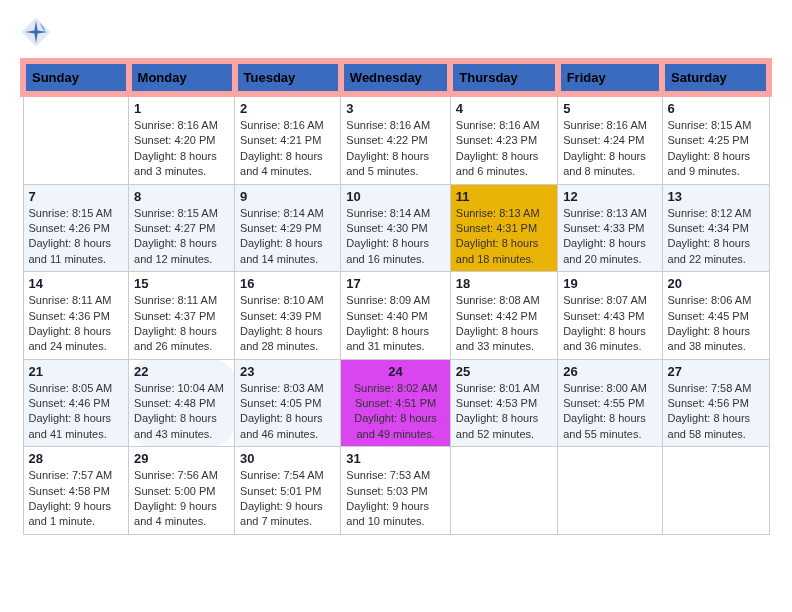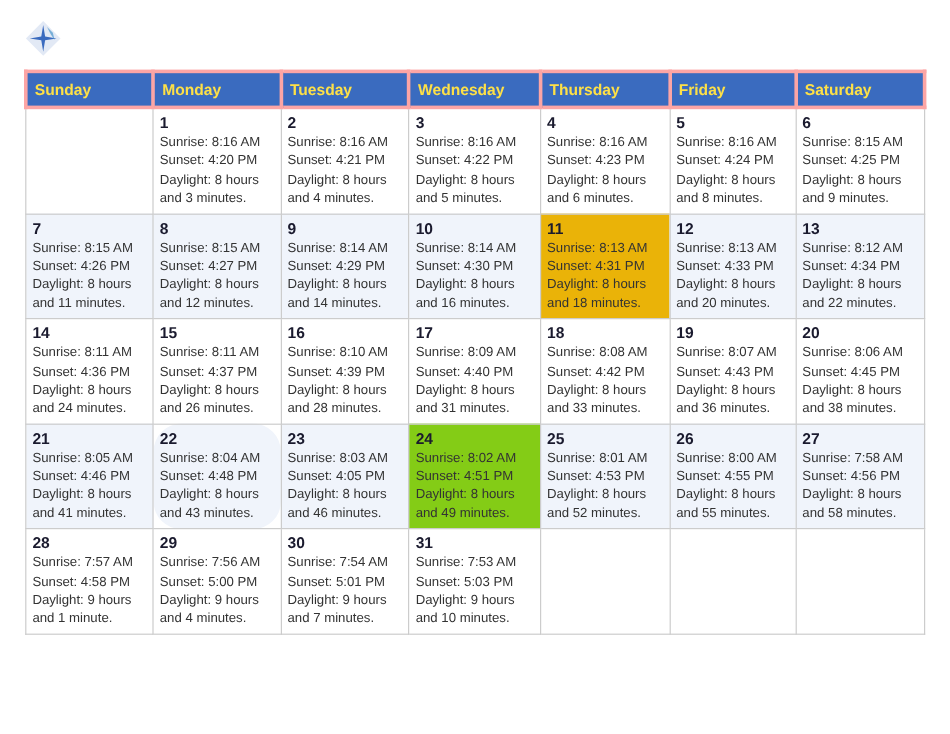--- a/index.html
+++ b/index.html
@@ -52,26 +52,26 @@
       font-size: 15px;
       color: #555;
     }
     .calendar {
       width: 100%;
       border-collapse: collapse;
       font-size: 11px;
     }
     .calendar th {
       background: #3a6bbf;
-      color: #fde047;
+      color: #000000;
       padding: 6px 6px;
       text-align: left;
       font-size: 13px;
       font-weight: bold;
-      border: 3px solid #fca5a5;
+      border: 6px solid #fca5a5;
     }
     .calendar td {
       vertical-align: top;
       border: 1px solid #ccc;
       padding: 4px 5px;
       width: 113px;
       min-height: 80px;
       background: #fff;
     }
     .calendar tr:nth-child(even) td {
@@ -297,34 +297,34 @@
             <div class="day-number">21</div>
             <div class="day-info">
               <div>Sunrise: 8:05 AM</div>
               <div>Sunset: 4:46 PM</div>
               <div>Daylight: 8 hours and 41 minutes.</div>
             </div>
           </td>
           <td style="background: rgb(240, 244, 251); border-radius: 23px;">
             <div class="day-number">22</div>
             <div class="day-info">
-              <div>Sunrise: 8:04 AM</div>
+              <div>Sunrise: 10:04 AM</div>
               <div>Sunset: 4:48 PM</div>
               <div>Daylight: 8 hours and 43 minutes.</div>
             </div>
           </td>
           <td style="background: rgb(240, 244, 251);">
             <div class="day-number">23</div>
             <div class="day-info">
               <div>Sunrise: 8:03 AM</div>
               <div>Sunset: 4:05 PM</div>
               <div>Daylight: 8 hours and 46 minutes.</div>
             </div>
           </td>
-          <td style="background: #84cc16;">
+          <td style="background: #d946ef; text-align: center;">
             <div class="day-number">24</div>
             <div class="day-info">
               <div>Sunrise: 8:02 AM</div>
               <div>Sunset: 4:51 PM</div>
               <div>Daylight: 8 hours and 49 minutes.</div>
             </div>
           </td>
           <td style="background: rgb(240, 244, 251);">
             <div class="day-number">25</div>
             <div class="day-info">

